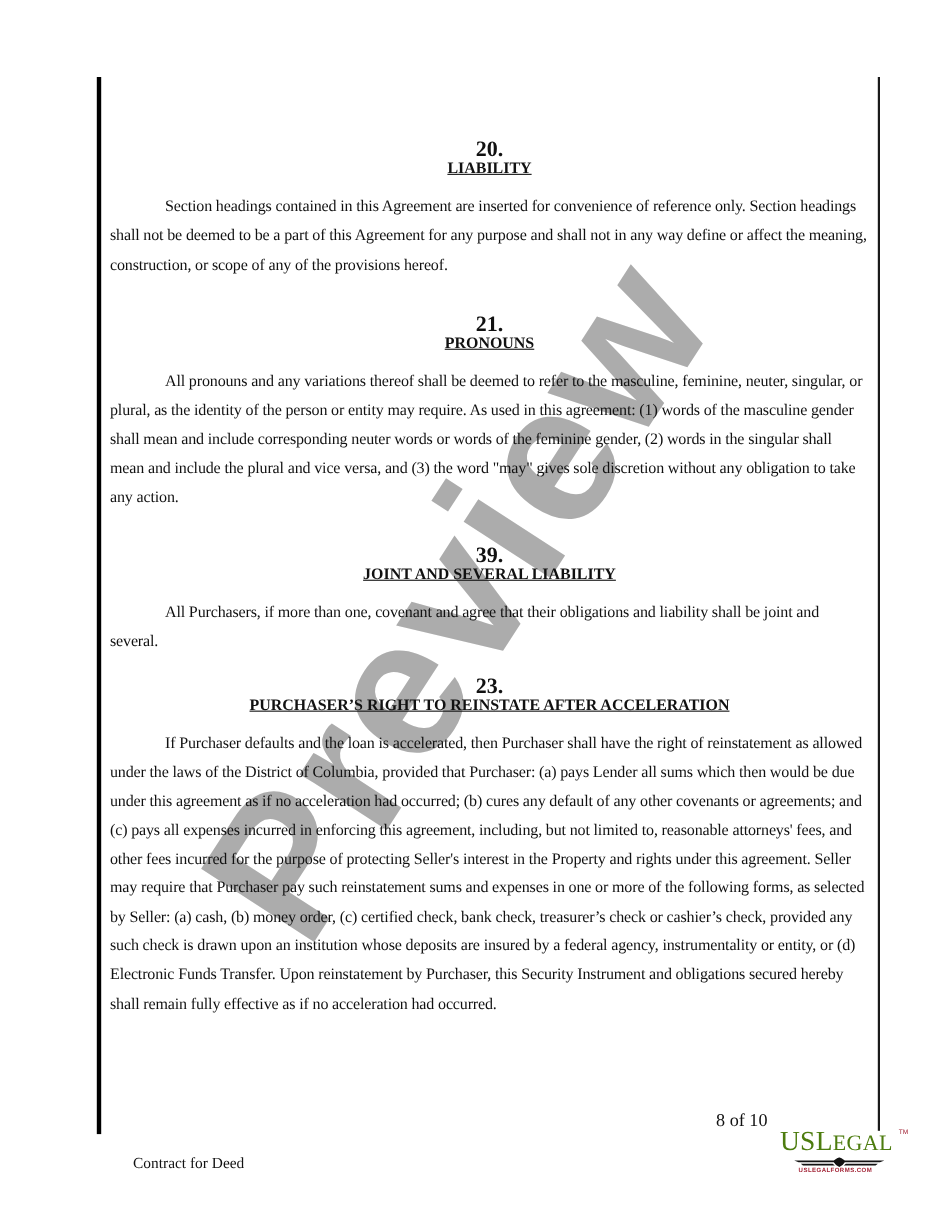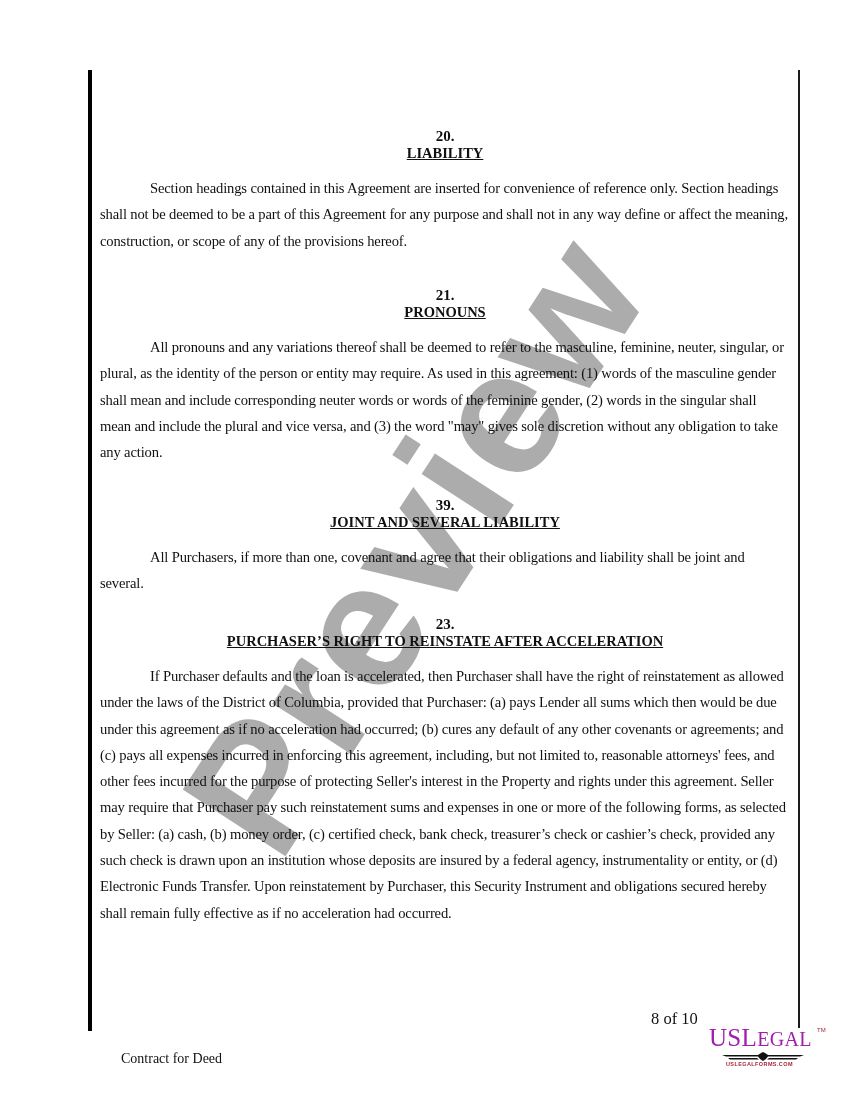--- a/index.html
+++ b/index.html
@@ -60,21 +60,21 @@
       z-index: 2;
     }
     .section {
       position: absolute;
       left: 0;
       width: 690px;
     }
     .sec-num {
       text-align: center;
       font-weight: bold;
-      font-size: 15px;
+      font-size: 20px;
       line-height: 17px;
       margin: 0 0 0 0;
       padding-left: 0;
     }
     .sec-title {
       text-align: center;
       font-weight: bold;
       font-size: 14.5px;
       line-height: 17px;
       text-decoration: underline;
@@ -112,21 +112,21 @@
       height: 46px;
       z-index: 3;
     }
     .logo-text {
       position: absolute;
       left: 3px;
       top: 0;
       font-family: "Liberation Serif", "DejaVu Serif", serif;
       font-size: 25px;
       line-height: 28px;
-      color: #a21caf;
+      color: #4d7c0f;
       letter-spacing: 0.3px;
     }
     .logo-text .small {
       font-size: 20px;
     }
     .logo-tm {
       position: absolute;
       left: 111px;
       top: 3px;
       font-family: "Liberation Sans", "DejaVu Sans", sans-serif;

